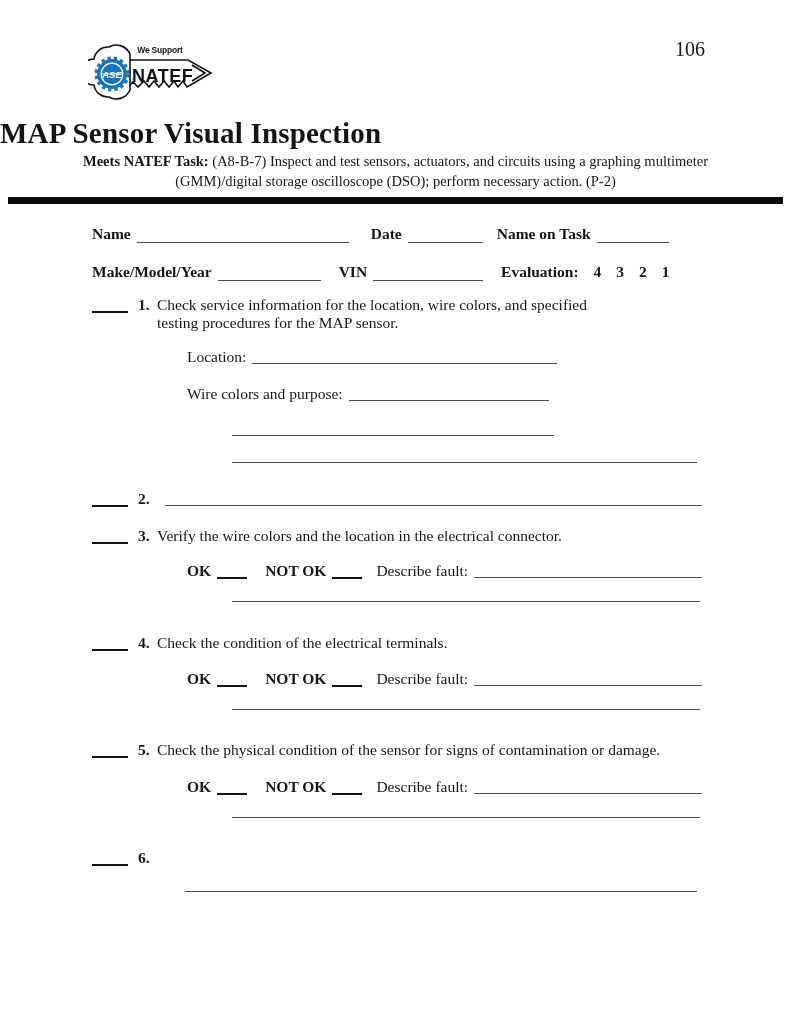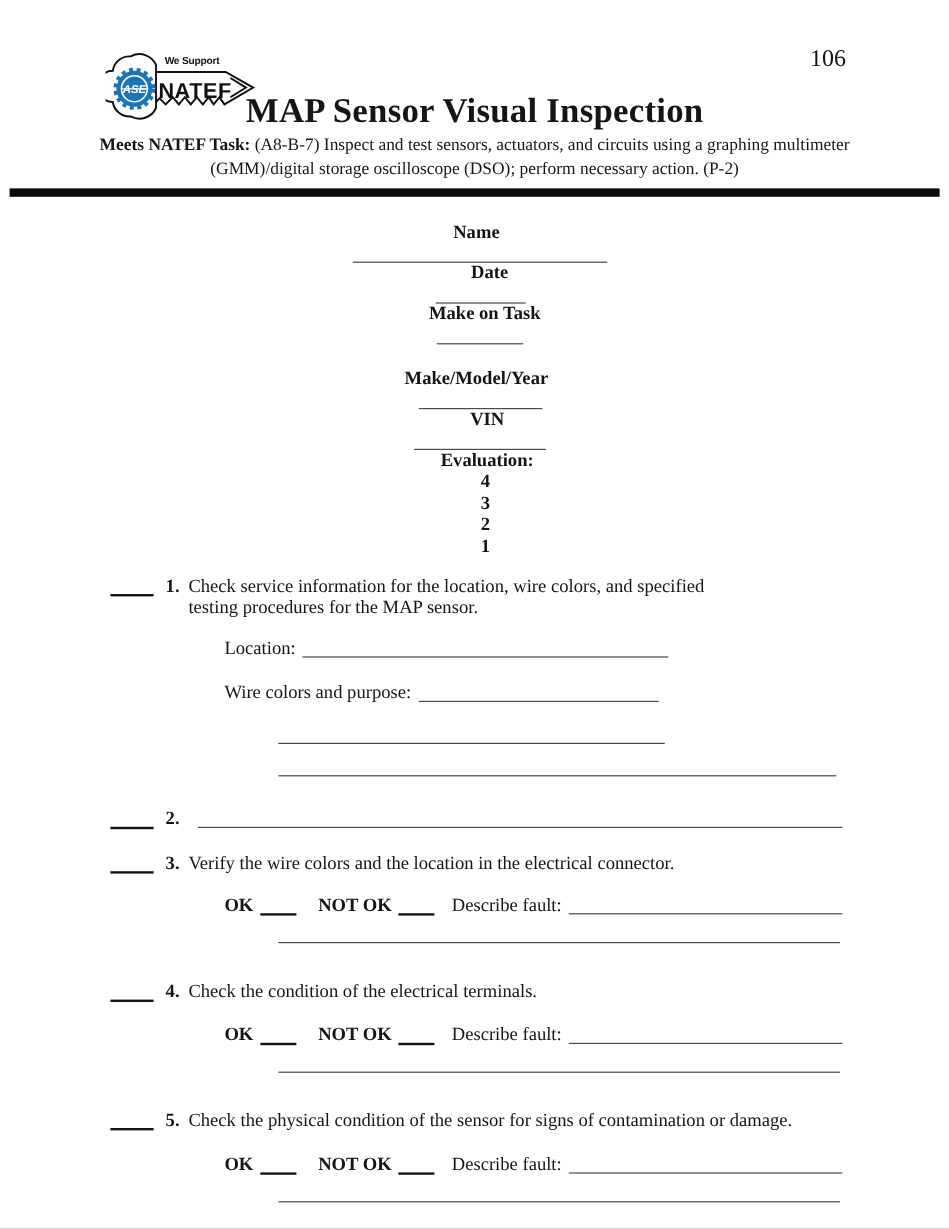--- a/index.html
+++ b/index.html
@@ -2,26 +2,26 @@
 <html><head>
 <meta charset="utf-8">
 <style>
   html,body{margin:0;padding:0;background:#888;}
   .page{
     width:791px;height:1024px;background:#ffffff;margin:0 auto;position:relative;
     font-family:"Liberation Serif",serif;color:#151515;overflow:hidden;
   }
   .page-number{position:absolute;top:38px;right:86px;font-size:20px;}
   .logo-box{position:absolute;top:40px;left:88px;width:128px;height:64px;}
-  .title{margin:0;padding-top:76px;text-align:center;font-size:29px;font-weight:bold;line-height:34px;letter-spacing:.2px;}
+  .title{margin:0;padding-top:116px;font-size:29px;font-weight:bold;line-height:34px;letter-spacing:.2px;}
   .subtitle{width:640px;margin:2px auto 0;text-align:center;font-size:14.5px;line-height:19.5px;}
   .subtitle b{font-weight:bold;}
   .thick-rule{height:7px;background:#0a0a0a;margin:6px 8px 0 8px;}
   .form{margin-left:92px;width:610px;font-size:15.5px;line-height:18px;}
-  .row{display:flex;align-items:center;flex-direction:column;}
+  .row{display:flex;align-items:flex-end;}
   .lbl{font-weight:bold;white-space:nowrap;}
   .plain{white-space:nowrap;}
   .blank{display:inline-block;height:15px;border-bottom:1.4px solid #4a4a4a;margin-left:6px;flex:none;}
   .blank.bold{border-bottom:2px solid #141414;}
   .fill{flex:1 1 auto;}
   .ml22{margin-left:22px;} .ml18{margin-left:18px;} .ml14{margin-left:14px;} .ml8{margin-left:8px;}
   .eval-num{font-weight:bold;margin-left:15px;}
   .row-name{margin-top:21px;}
   .row-make{margin-top:20px;}
   .item{display:flex;align-items:flex-start;}
@@ -89,21 +89,21 @@
 
   <div class="thick-rule"></div>
 
   <div class="form">
 
     <div class="row row-name">
       <span class="lbl">Name</span>
       <span class="blank w-name"></span>
       <span class="lbl ml22">Date</span>
       <span class="blank w-date"></span>
-      <span class="lbl ml14">Make on Task</span>
+      <span class="lbl ml14">Name on Task</span>
       <span class="blank w-time"></span>
     </div>
 
     <div class="row row-make">
       <span class="lbl">Make/Model/Year</span>
       <span class="blank w-make"></span>
       <span class="lbl ml18">VIN</span>
       <span class="blank w-vin"></span>
       <span class="lbl ml18">Evaluation:</span>
       <span class="eval-num">4</span>

